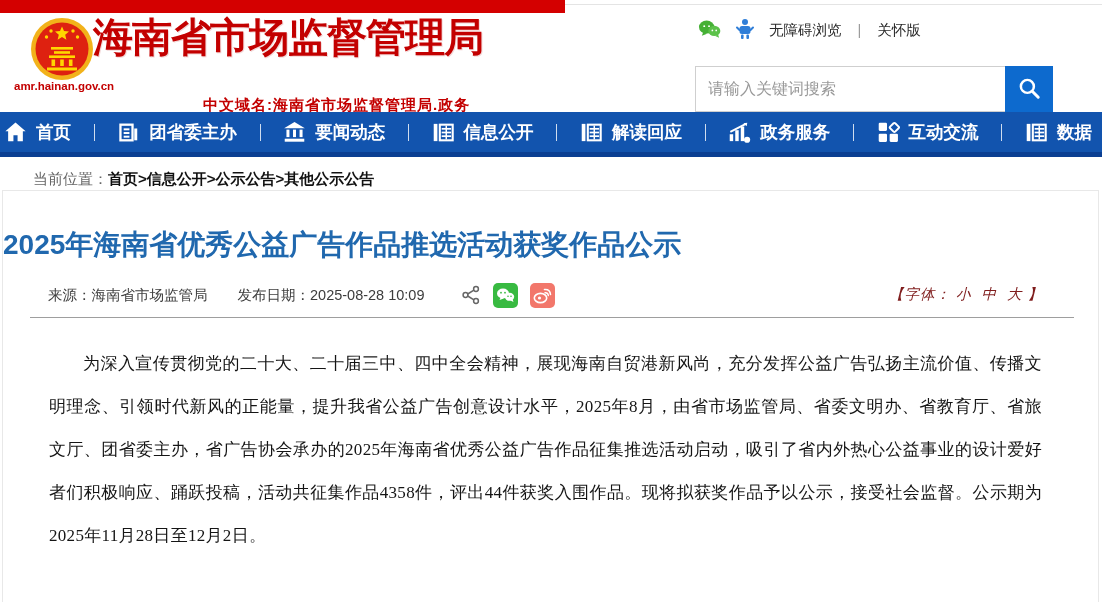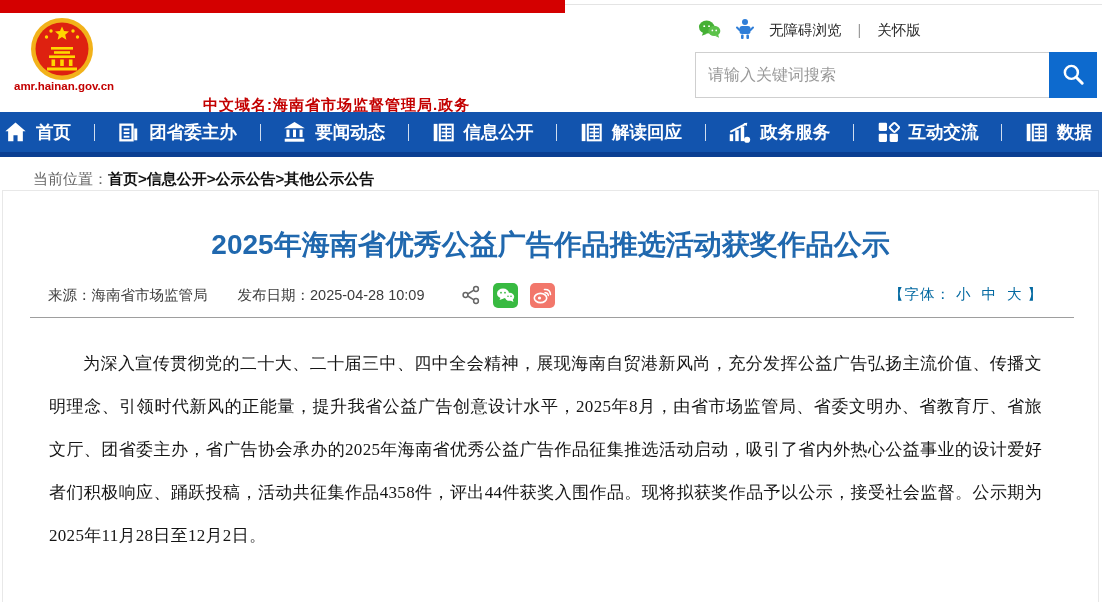--- a/index.html
+++ b/index.html
@@ -20,21 +20,21 @@
                font-family:"Liberation Serif","DejaVu Serif",serif;
                text-shadow:1px 1px 0 #f3d9d9; }
   .site-sub  { position:absolute; left:203px; top:72px; font-size:15px; font-weight:bold;
                letter-spacing:1px; color:#c30000;margin-top:24px; }
 
   .hdr-links { position:absolute; left:698px; top:18px; height:24px; display:flex;
                align-items:center; gap:14px; font-size:14.5px; color:#2b2b2b; }
   .hdr-links .txt { cursor:pointer; }
   .hdr-pipe  { color:#9a9a9a; padding:0 2px; }
 
-  .search    { position:absolute; left:695px; top:52px; width:402px; height:46px; display:flex; }
+  .search    { position:absolute; left:695px; top:66px; width:358px; height:46px; display:flex; }
   .search input { flex:1; height:46px; border:1px solid #cfcfcf; border-right:none;
                font-size:16px; padding:0 12px; color:#333; outline:none;
                font-family:"Liberation Sans",sans-serif; }
   .search input::placeholder { color:#999; }
   .search button { width:48px; height:46px; background:#0d6ace; border:none; cursor:pointer;
                display:flex; align-items:center; justify-content:center; }
 
   
   nav { position:absolute; left:0; top:112px; width:1102px; height:45px; background:#1254ae;
         box-shadow:inset 0 -5px 0 #0b3f92; }
@@ -46,28 +46,28 @@
   .nav-sep   { width:1px; height:17px; background:rgba(255,255,255,.8); }
 
   
   .breadcrumb { position:absolute; left:33px; top:170px; font-size:15px; color:#666; }
   .breadcrumb b { color:#111; font-weight:bold; }
   .breadcrumb b span[data-name="breadcrumb-item"] { cursor:pointer; }
 
   
   .card { position:absolute; left:2px; right:3px; top:190px; height:460px;
           background:#fff; border:1px solid #e8e8e8; }
-  .art-title { margin-top:34px; text-align:center; font-size:28px; line-height:40px;
+  .art-title { margin-top:34px; font-size:28px; line-height:40px;
           font-weight:bold; color:#2068ae; }
   .meta { position:relative; margin:16px 55px 0 45px; height:28px; display:flex;
           align-items:center; font-size:14.5px; color:#3d3d3d; }
   .meta .grp { margin-right:30px; }
   .share { display:flex; align-items:center; gap:12px; margin-left:6px; }
   .share .ic { cursor:pointer; display:flex; align-items:center; }
-  .fontctl { position:absolute; right:0; top:4px; color:#0369a1; letter-spacing:1px; }
+  .fontctl { position:absolute; right:0; top:4px; color:#7f1d1d; letter-spacing:1px;font-style:italic; }
   .fontctl span.opt { cursor:pointer; padding:0 5px; }
   .divider { margin:8px 24px 0 27px; border-top:1px solid #9e9e9e; }
   .body-text { margin:24px 56px 0 46px; font-size:17px; line-height:43px;
           text-align:justify; text-indent:2em; color:#151515; letter-spacing:.3px;
           font-family:"Liberation Serif","DejaVu Serif",serif; }
 </style>
 </head>
 <body>
 
 <div class="page" data-name="page">
@@ -87,20 +87,21 @@
       <rect x="21" y="30" width="22" height="2.6"></rect>
       <rect x="24" y="34.2" width="16" height="2.6"></rect>
       <rect x="19" y="38.4" width="26" height="2.6"></rect>
       <rect x="21.5" y="42.5" width="3.6" height="6.5"></rect>
       <rect x="30.2" y="42.5" width="3.6" height="6.5"></rect>
       <rect x="38.9" y="42.5" width="3.6" height="6.5"></rect>
       <rect x="17" y="50.5" width="30" height="3"></rect>
     </g>
   </svg>
   <div class="domain" data-name="site-domain">amr.hainan.gov.cn</div>
+  <div class="site-title" data-name="site-title">海南省市场监督管理局</div>
   <div class="site-sub" data-name="site-subtitle">中文域名:海南省市场监督管理局.政务</div>
 
   <div class="hdr-links" data-name="header-links">
     <span class="ic" data-name="wechat-icon">
       <svg width="23" height="20" viewBox="0 0 24 20">
         <ellipse cx="9" cy="8" rx="8" ry="6.8" fill="#45b035"></ellipse>
         <path d="M4 17l1.5-4 4 2z" fill="#45b035"></path>
         <ellipse cx="17" cy="12" rx="6.3" ry="5.4" fill="#5cc24a"></ellipse>
         <path d="M22 19l-1-3.2-3 1.4z" fill="#5cc24a"></path>
         <circle cx="6.5" cy="7" r="1" fill="#fff"></circle>
@@ -244,21 +245,21 @@
 
   <div class="breadcrumb" data-name="breadcrumb">
     <span data-name="breadcrumb-label">当前位置：</span><b id="crumbs"><span data-name="breadcrumb-item">首页</span><span data-name="breadcrumb-separator">&gt;</span><span data-name="breadcrumb-item">信息公开</span><span data-name="breadcrumb-separator">&gt;</span><span data-name="breadcrumb-item">公示公告</span><span data-name="breadcrumb-separator">&gt;</span><span data-name="breadcrumb-item">其他公示公告</span></b>
   </div>
 
   <main class="card" data-name="article-card">
     <h1 class="art-title" data-name="article-title">2025年海南省优秀公益广告作品推选活动获奖作品公示</h1>
 
     <div class="meta" data-name="article-meta">
       <span class="grp" data-name="article-source"><span>来源：</span><span>海南省市场监管局</span></span>
-      <span class="grp" data-name="article-date"><span>发布日期：</span><span>2025-04-28 10:09</span></span>
+      <span class="grp" data-name="article-date"><span>发布日期：</span><span>2025-08-28 10:09</span></span>
 
       <span class="share" data-name="share-buttons">
         <span class="ic" data-name="share-icon">
           <svg width="20" height="20" viewBox="0 0 20 20">
             <circle cx="4.5" cy="10" r="2.4" fill="none" stroke="#666" stroke-width="1.5"></circle>
             <circle cx="15" cy="4" r="2.4" fill="none" stroke="#666" stroke-width="1.5"></circle>
             <circle cx="15" cy="16" r="2.4" fill="none" stroke="#666" stroke-width="1.5"></circle>
             <line x1="6.7" y1="9" x2="12.9" y2="5.1" stroke="#666" stroke-width="1.5"></line>
             <line x1="6.7" y1="11" x2="12.9" y2="14.9" stroke="#666" stroke-width="1.5"></line>
           </svg>

